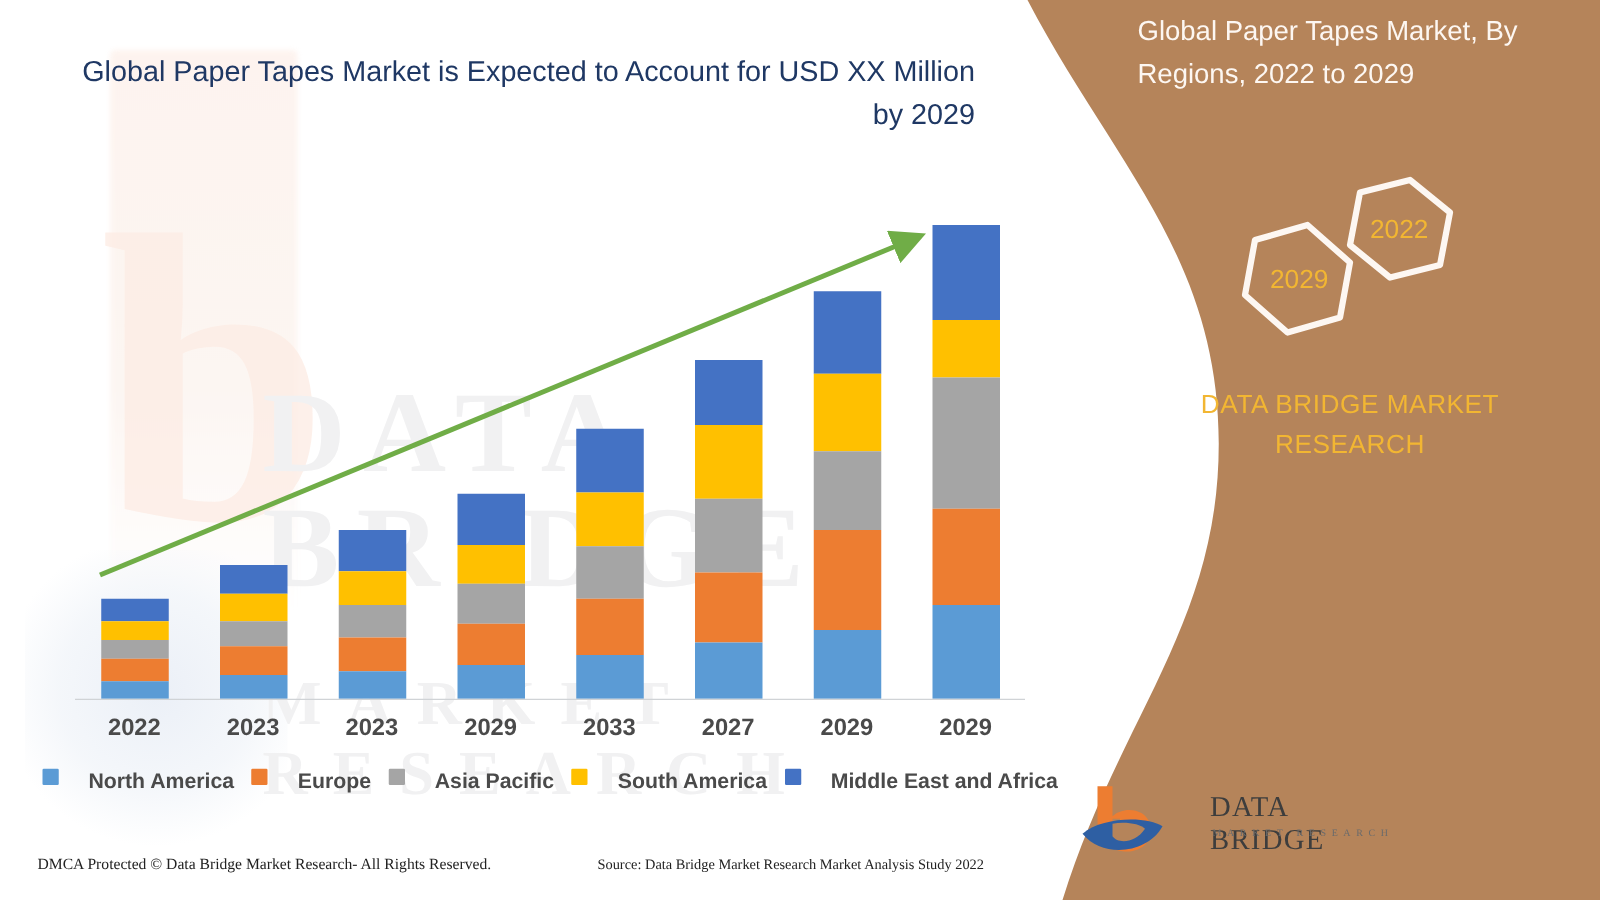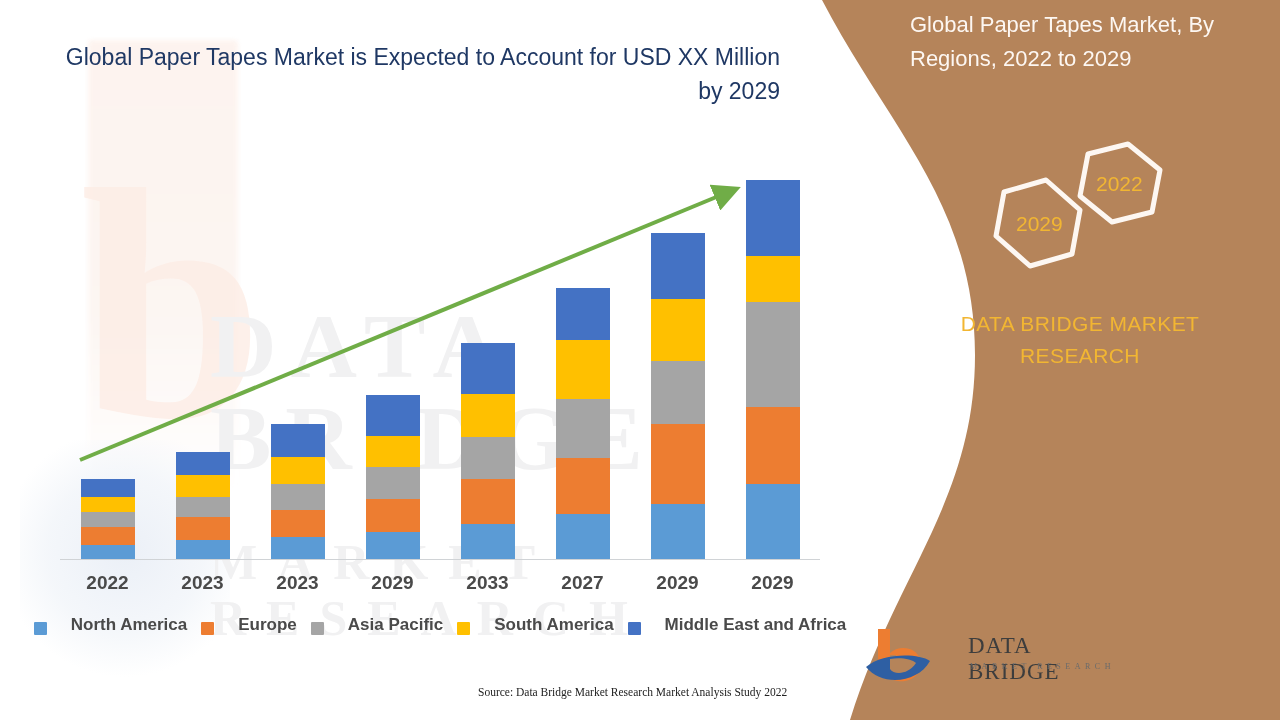--- a/index.html
+++ b/index.html
@@ -66,21 +66,21 @@
   }
   .xlabel {
     width:80px; text-align:center; font-size:19px; font-weight:700; color:#4a4a4a;
   }
 
   
   .legend {
     position:absolute; left:40px; top:615px; width:800px;
     display:flex; justify-content:center; align-items:center; gap:14px;
   }
-  .legend-item { display:flex; align-items:flex-end; gap:24px; }
+  .legend-item { display:flex; align-items:flex-start; gap:24px; }
   .legend-swatch { width:13px; height:13px; border-radius:1px; }
   .legend-label { font-size:17px; font-weight:700; color:#4a4a4a; white-space:nowrap; }
 
   
   .footer-left {
     position:absolute; left:30px; top:684px; font-size:12.5px; color:#222;
     font-family:"Liberation Serif", serif;
   }
   .footer-right {
     position:absolute; left:460px; top:686px; font-size:11.5px; color:#222;
@@ -231,20 +231,21 @@
       <div class="legend-item">
         <span class="legend-swatch" style="background: rgb(255, 192, 0);"></span>
         <span class="legend-label">South America</span>
       </div>
       <div class="legend-item">
         <span class="legend-swatch" style="background: rgb(68, 114, 196);"></span>
         <span class="legend-label">Middle East and Africa</span>
       </div>
     </div>
 
+  <div class="footer-left">DMCA Protected © Data Bridge Market Research- All Rights Reserved.</div>
   <div class="footer-right">Source: Data Bridge Market Research Market Analysis Study 2022</div>
 
   <div id="panel">
     <svg width="480" height="720" viewBox="0 0 480 720">
       <path d="M 22,0 C 90,130 175,205 175,355 C 175,500 95,575 50,720 L 480,720 L 480,0 Z" fill="#b5845a"></path>
     </svg>
 
     <div class="panel-content">
       <div class="panel-title">Global Paper Tapes Market, By Regions, 2022 to 2029</div>
 

